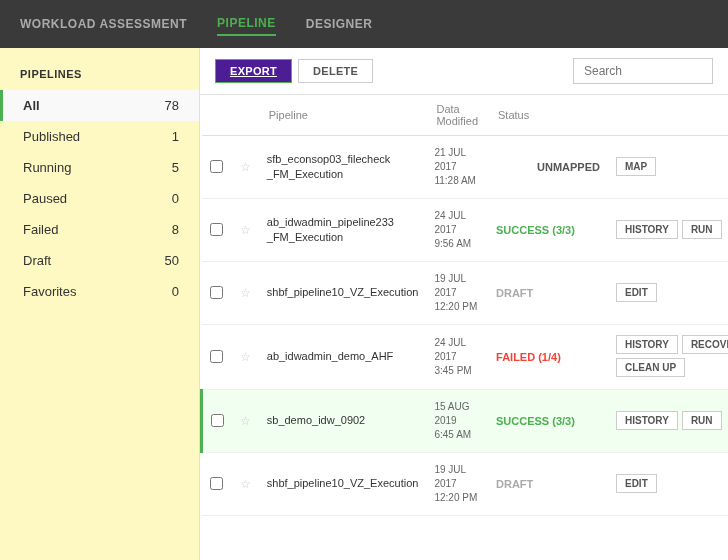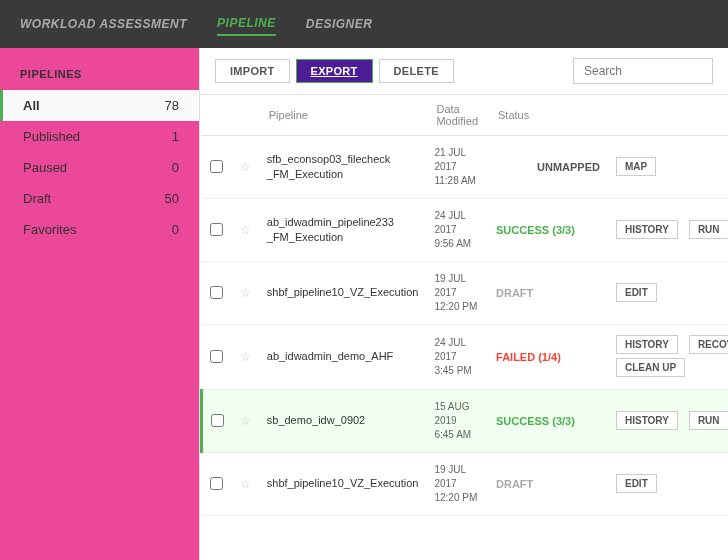--- a/index.html
+++ b/index.html
@@ -15,37 +15,36 @@
       gap: 30px;
     }
     .top-nav-item {
       color: #aaa;
       font-size: 12px;
       font-weight: bold;
       letter-spacing: 0.5px;
       cursor: pointer;
       padding: 4px 0;
       text-transform: uppercase;
-      font-style: italic;
     }
     .top-nav-item.active {
       color: #4caf50;
       border-bottom: 2px solid #4caf50;
     }
 
     
     .main-layout {
       display: flex;
       height: calc(560px - 48px);
     }
 
     
     .sidebar {
       width: 200px;
-      background: #ec4899;
+      background: #fef9c3;
       border-right: 1px solid #e0e0e0;
       padding-top: 10px;
     }
     .sidebar-title {
       font-size: 11px;
       font-weight: bold;
       color: #333;
       padding: 10px 20px;
       letter-spacing: 0.5px;
       text-transform: uppercase;
@@ -160,21 +159,21 @@
 
     .action-btn {
       padding: 3px 8px;
       font-size: 10px;
       font-weight: bold;
       border: 1px solid #ccc;
       background: #fff;
       cursor: pointer;
       color: #555;
       text-transform: uppercase;
-      margin-right: 9px;
+      margin-right: 2px;
     }
 
     .actions-group { display: flex; flex-wrap: wrap; gap: 2px; }
     .actions-row { display: flex; gap: 2px; margin-bottom: 2px; }
 
     .star-icon { color: #ccc; font-size: 12px; cursor: pointer; }
     .more-icon { color: #999; font-size: 14px; cursor: pointer; }
 
     input[type="checkbox"] { cursor: pointer; accent-color: #4caf50; }
 
@@ -199,38 +198,45 @@
     <div id="sidebar-items">
         <div class="sidebar-item active">
     <span class="sidebar-item-label">All</span>
     <span class="sidebar-item-count">78</span>
   </div>
         <div class="sidebar-item">
     <span class="sidebar-item-label">Published</span>
     <span class="sidebar-item-count">1</span>
   </div>
         <div class="sidebar-item">
+    <span class="sidebar-item-label">Running</span>
+    <span class="sidebar-item-count">5</span>
+  </div>
+        <div class="sidebar-item">
     <span class="sidebar-item-label">Paused</span>
     <span class="sidebar-item-count">0</span>
   </div>
         <div class="sidebar-item">
+    <span class="sidebar-item-label">Failed</span>
+    <span class="sidebar-item-count">8</span>
+  </div>
+        <div class="sidebar-item">
     <span class="sidebar-item-label">Draft</span>
     <span class="sidebar-item-count">50</span>
   </div>
         <div class="sidebar-item">
     <span class="sidebar-item-label">Favorites</span>
     <span class="sidebar-item-count">0</span>
   </div>
       </div>
   </aside>
 
   <div class="content">
 
     <div class="toolbar">
-      <button class="toolbar-btn">IMPORT</button>
       <button class="toolbar-btn active">EXPORT</button>
       <button class="toolbar-btn">DELETE</button>
       <input class="search-box" type="text" placeholder="Search" style="">
     </div>
 
     <div class="table-container">
       <table>
         <thead>
           <tr>
             <th style="width:24px;"></th>

